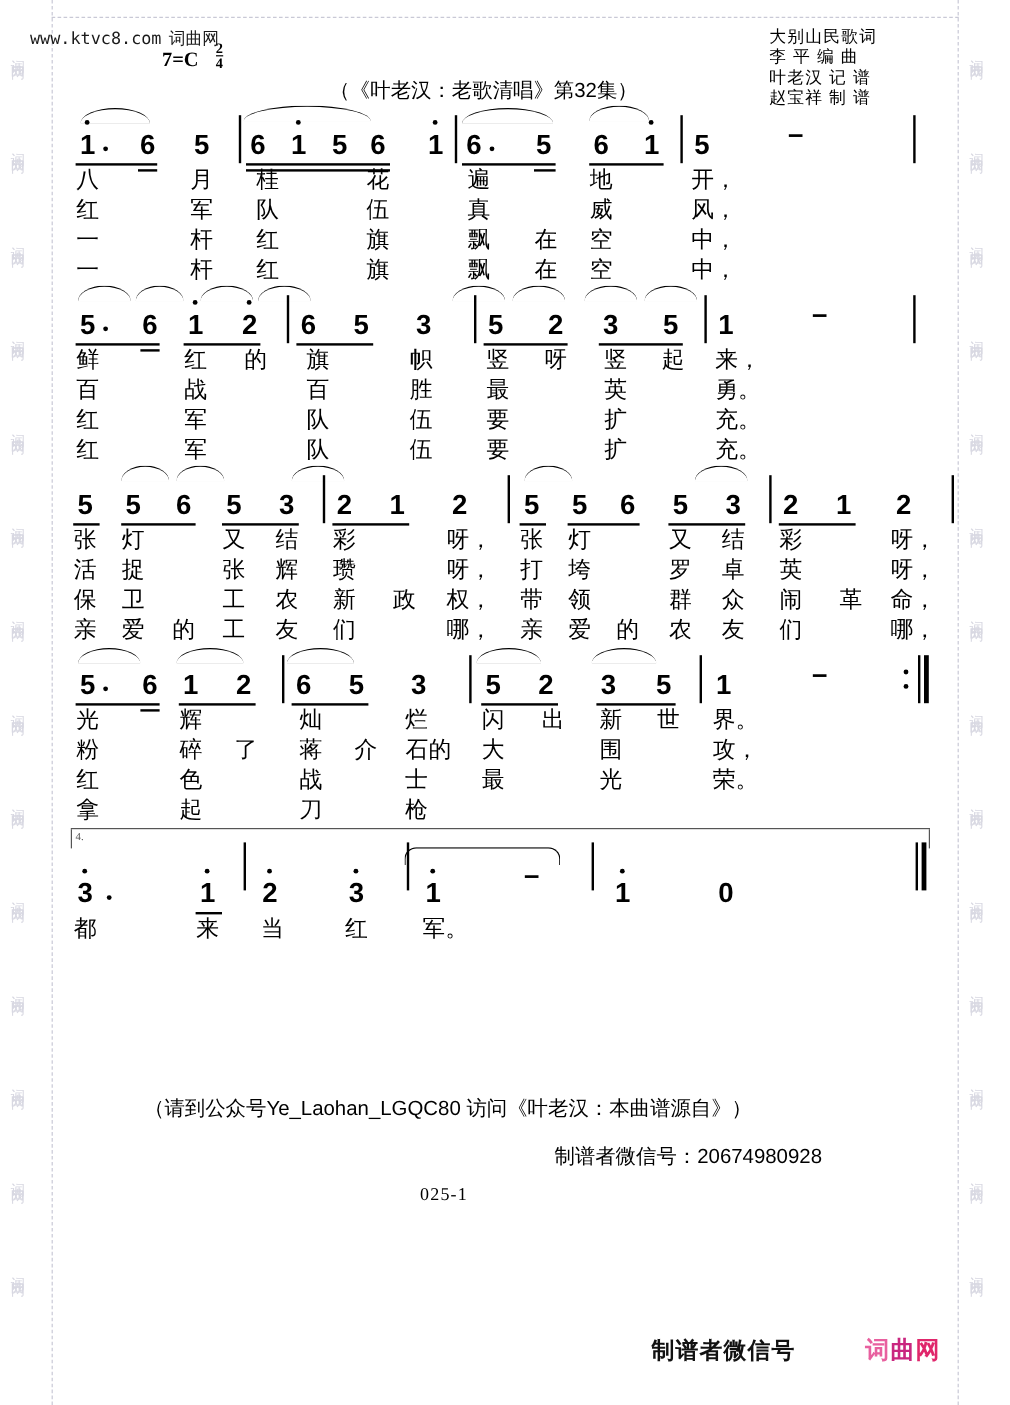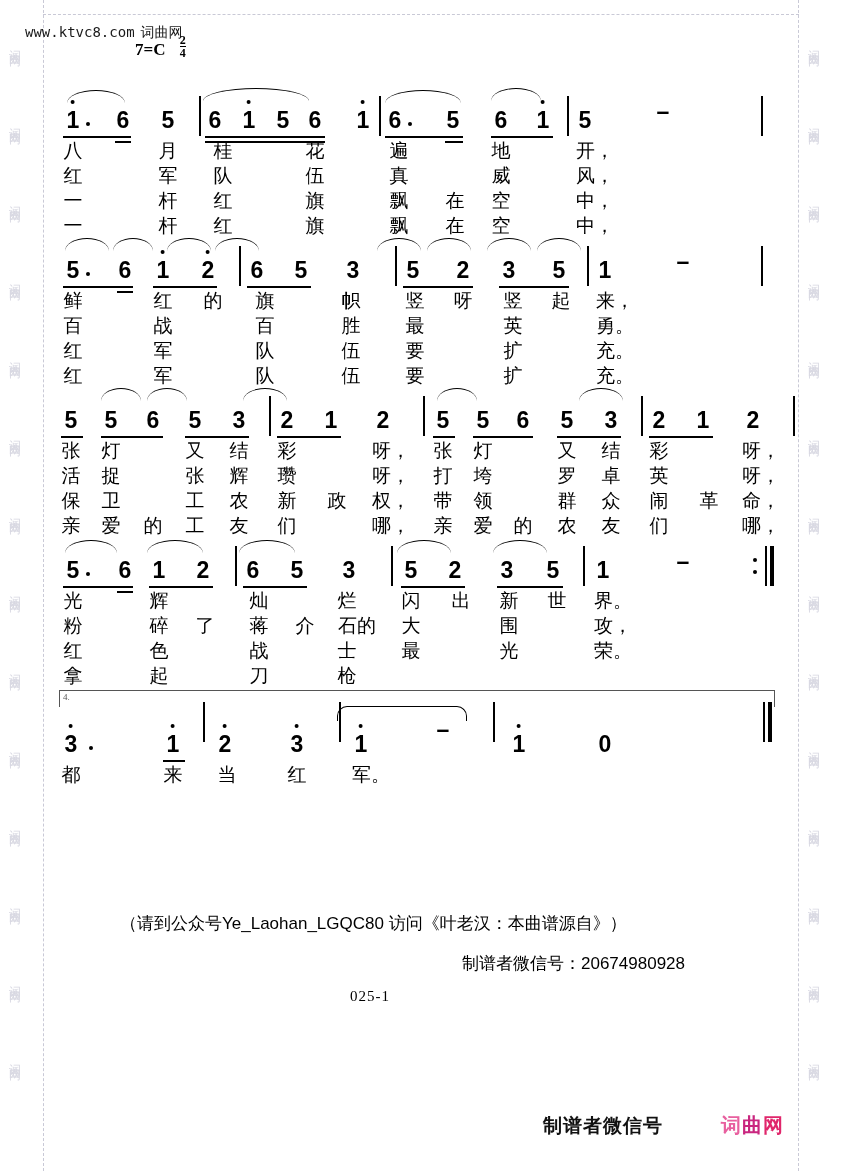--- a/index.html
+++ b/index.html
@@ -231,20 +231,27 @@
 
 
   <div class="meta">
     <div class="key">
       <span>7=C</span>
       <span class="timesig">
         <span class="num">2</span>
         <span class="den">4</span>
       </span>
     </div>
+    <div class="subtitle">（《叶老汉：老歌清唱》第32集）</div>
+    <div class="credits">
+      <div>大别山民歌词</div>
+      <div>李 平 编 曲</div>
+      <div>叶老汉 记 谱</div>
+      <div>赵宝祥 制 谱</div>
+    </div>
   </div>
 
   <div class="system">
 
     <div class="line">
       <div class="notes">
 
         <div class="slur" style="left:24px;width:58px;top:-4px;"></div>
         <div class="slur" style="left:160px;width:106px;top:-6px;"></div>
         <div class="slur" style="left:342px;width:76px;top:-4px;"></div>

